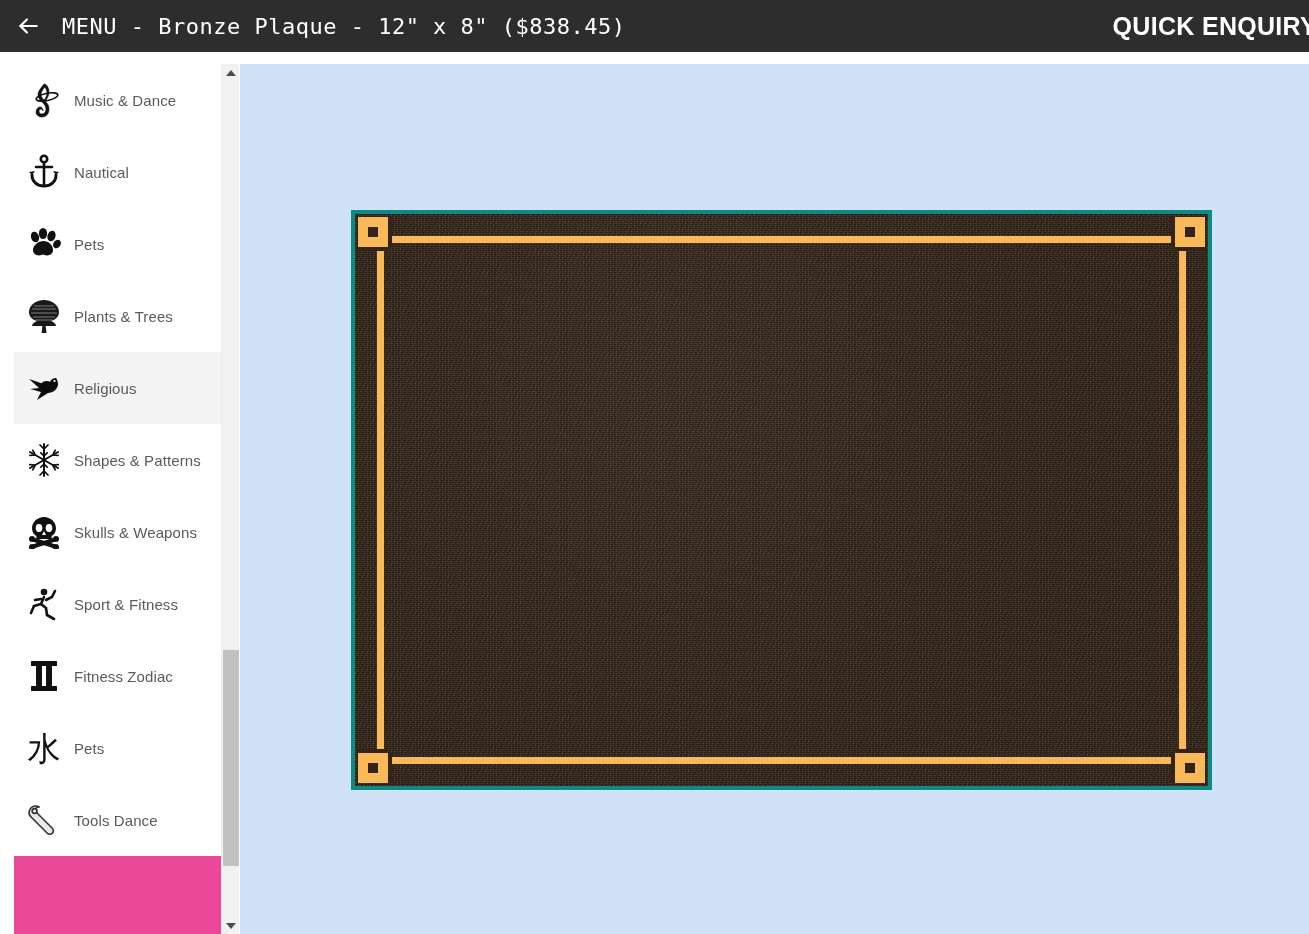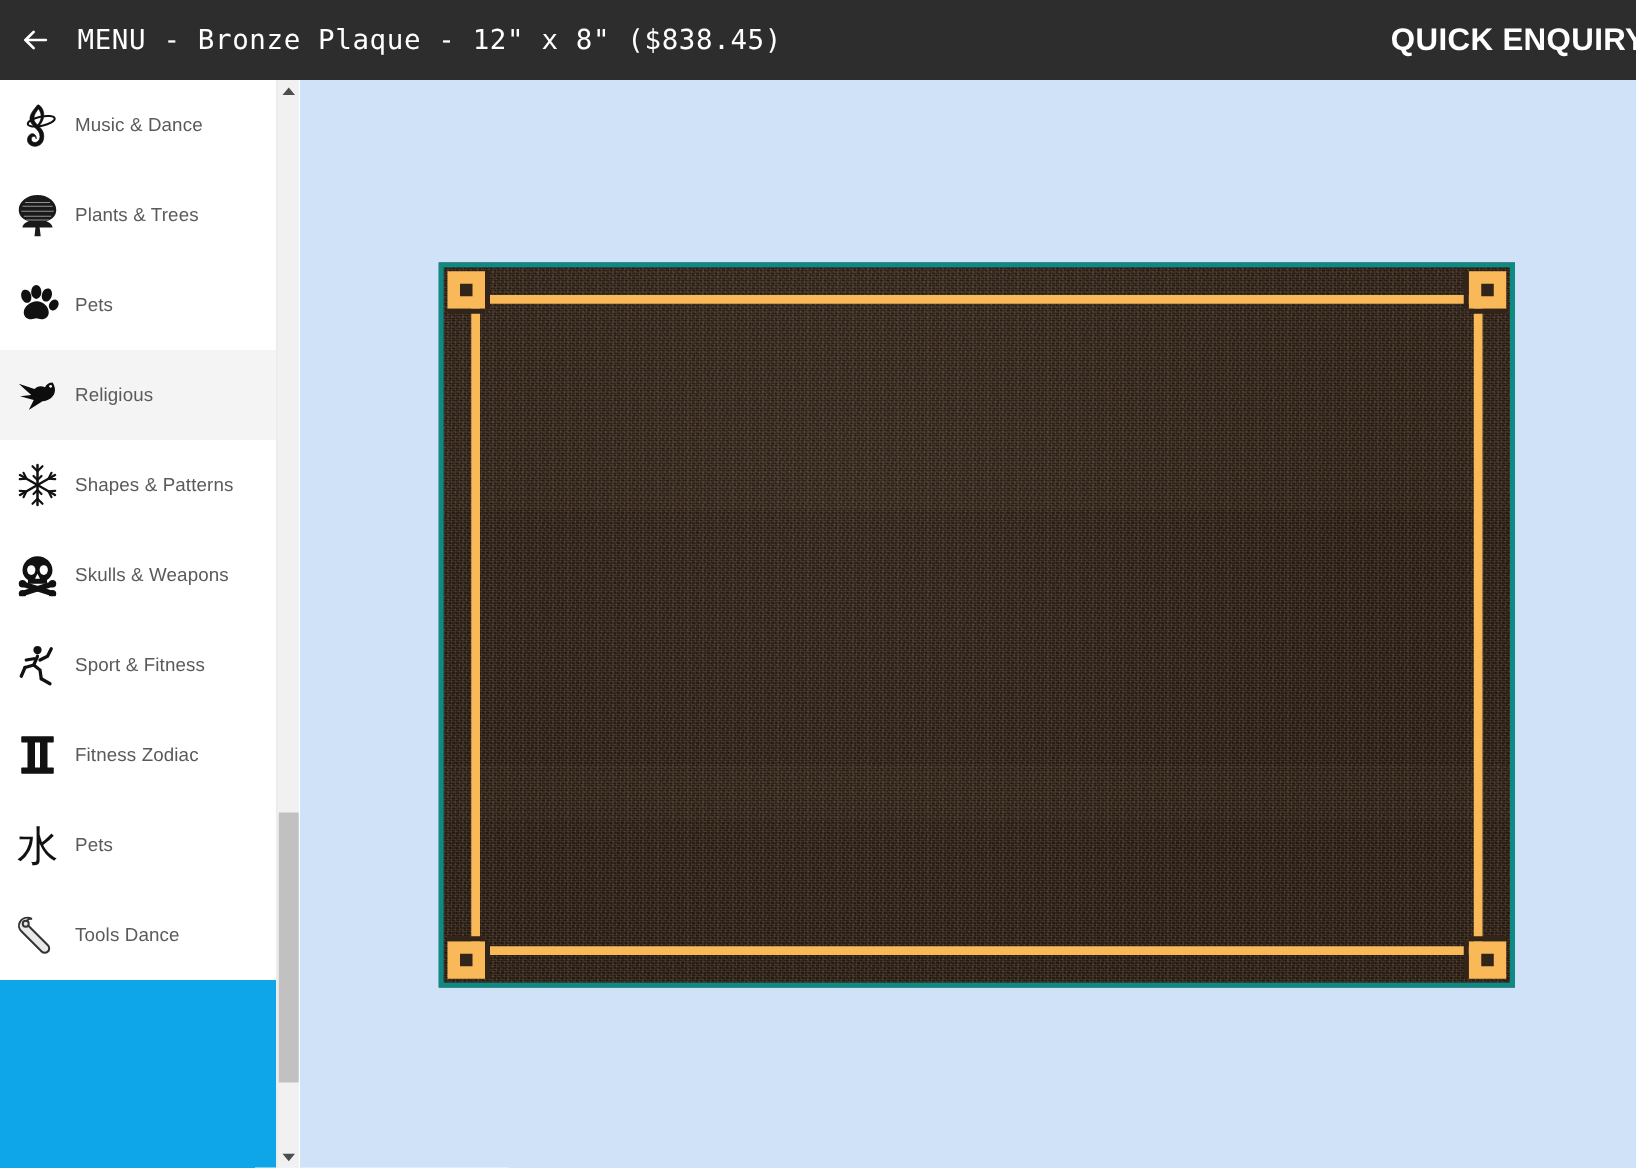--- a/index.html
+++ b/index.html
@@ -10,21 +10,21 @@
     overflow: hidden;
     font-family: "Liberation Sans", sans-serif;
     background: #ffffff;
   }
 
   
   #app-header {
     position: absolute;
     top: 0; left: 0;
     width: 1309px;
-    height: 64px;
+    height: 52px;
     background: #2d2d2d;
     display: flex;
     align-items: center;
     overflow: hidden;
   }
 
   #back-button {
     width: 56px;
     height: 64px;
     display: flex;
@@ -56,24 +56,24 @@
     white-space: nowrap;
     flex: 0 0 auto;
     cursor: pointer;
     padding-right: 0px;
     margin-right: -8px;
   }
 
   
   #sidebar {
     position: absolute;
-    top: 64px; left: 0;
+    top: 64px; left: 14px;
     width: 221px;
     height: 870px;
-    background: #0ea5e9;
+    background: #ec4899;
     overflow: hidden;
   }
 
   .sidebar-item {
     position: relative;
     height: 72px;
     display: flex;
     align-items: center;
     background: #ffffff;
     cursor: pointer;
@@ -236,50 +236,65 @@
       <svg width="34" height="38" viewBox="0 0 34 38">
         <g fill="#111" stroke="#111">
           <path d="M17 3c-3 4-6 7-6 11 0 3 2 5 4 7 2 2 4 4 4 7 0 3-2 5-4 5-2 0-3-1-3-3 0-1 1-2 2-2 1 0 2 1 2 2 0-2-1-4-3-4-2 0-4 2-4 5 0 3 3 5 6 5 4 0 7-3 7-8 0-4-2-6-4-8-2-2-4-4-4-6 0-3 2-6 4-8 1 2 2 4 2 6 0 4-3 7-3 7l1 1s4-4 4-9c0-4-2-7-4-8z" stroke-width="0.6"></path>
           <ellipse cx="20" cy="16" rx="11" ry="3.6" fill="none" stroke-width="1.6" transform="rotate(-12 20 16)"></ellipse>
         </g>
       </svg>
     </span>
     <span class="sidebar-label">Music &amp; Dance</span>
   </div>
 
-
-
-  <div class="sidebar-item">
-    <span class="sidebar-icon">
-      <svg width="38" height="36" viewBox="0 0 38 36">
-        <g fill="#1a1a1a">
-          <path d="M19 2C11 2 4 7 4 14c0 5 4 8 8 9-3 1-5 3-5 5h24c0-2-2-4-5-5 4-1 8-4 8-9 0-7-7-12-15-12z"></path>
-        </g>
-        <g stroke="#f7f7f7" stroke-width="0.8" opacity="0.55">
-          <path d="M7 11h24M6 15h26M8 19h22M10 22h18M9 8h20"></path>
-        </g>
-        <path d="M17.6 26h2.8l1.2 9h-5z" fill="#1a1a1a"></path>
-      </svg>
-    </span>
-    <span class="sidebar-label">Plants &amp; Trees</span>
-  </div>
+  <div class="sidebar-item">
+    <span class="sidebar-icon">
+      <svg width="34" height="36" viewBox="0 0 34 36">
+        <g stroke="#111" fill="none" stroke-width="2.6" stroke-linecap="round">
+          <circle cx="17" cy="5" r="3.2" fill="none"></circle>
+          <line x1="17" y1="9" x2="17" y2="31"></line>
+          <line x1="9" y1="13" x2="25" y2="13"></line>
+          <path d="M5 21c0 7 5.5 11 12 11s12-4 12-11" stroke-width="3"></path>
+        </g>
+        <polygon points="5,21 2,18 8,17" fill="#111"></polygon>
+        <polygon points="29,21 32,18 26,17" fill="#111"></polygon>
+      </svg>
+    </span>
+    <span class="sidebar-label">Nautical</span>
+  </div>
+
 
   <div class="sidebar-item">
     <span class="sidebar-icon">
       <svg width="36" height="34" viewBox="0 0 36 34">
         <g fill="#111">
           <ellipse cx="9" cy="10" rx="4" ry="5.4" transform="rotate(-18 9 10)"></ellipse>
           <ellipse cx="17" cy="6.5" rx="4.1" ry="5.6"></ellipse>
           <ellipse cx="25.5" cy="9" rx="4" ry="5.4" transform="rotate(18 25.5 9)"></ellipse>
           <ellipse cx="31" cy="17" rx="3.6" ry="4.6" transform="rotate(34 31 17)"></ellipse>
           <path d="M17.5 14c5 0 9.5 4.3 9.5 9 0 3.4-2.6 5.4-5.8 5.4-2 0-2.8-.8-4.2-.8s-2.2.8-4.2.8C9.6 28.4 7 26.4 7 23c0-4.7 5.5-9 10.5-9z"></path>
         </g>
       </svg>
     </span>
     <span class="sidebar-label">Pets</span>
+  </div>
+
+  <div class="sidebar-item">
+    <span class="sidebar-icon">
+      <svg width="38" height="36" viewBox="0 0 38 36">
+        <g fill="#1a1a1a">
+          <path d="M19 2C11 2 4 7 4 14c0 5 4 8 8 9-3 1-5 3-5 5h24c0-2-2-4-5-5 4-1 8-4 8-9 0-7-7-12-15-12z"></path>
+        </g>
+        <g stroke="#f7f7f7" stroke-width="0.8" opacity="0.55">
+          <path d="M7 11h24M6 15h26M8 19h22M10 22h18M9 8h20"></path>
+        </g>
+        <path d="M17.6 26h2.8l1.2 9h-5z" fill="#1a1a1a"></path>
+      </svg>
+    </span>
+    <span class="sidebar-label">Plants &amp; Trees</span>
   </div>
 
   <div class="sidebar-item selected">
     <span class="sidebar-icon">
       <svg width="38" height="34" viewBox="0 0 38 34">
         <g fill="#0d0d0d">
           <path d="M31 7c-2.6 0-5 1.6-6 3.8-1-.6-2.2-.9-3.4-.9-2 0-3.8.9-5 2.3L4 8l10 9-9 1 11 3-4 8 11-7c5 0 10-4 10-9 0-3-1.4-5.3-2-6z"></path>
           <circle cx="29.5" cy="10" r="1.1" fill="#fff"></circle>
         </g>
       </svg>

